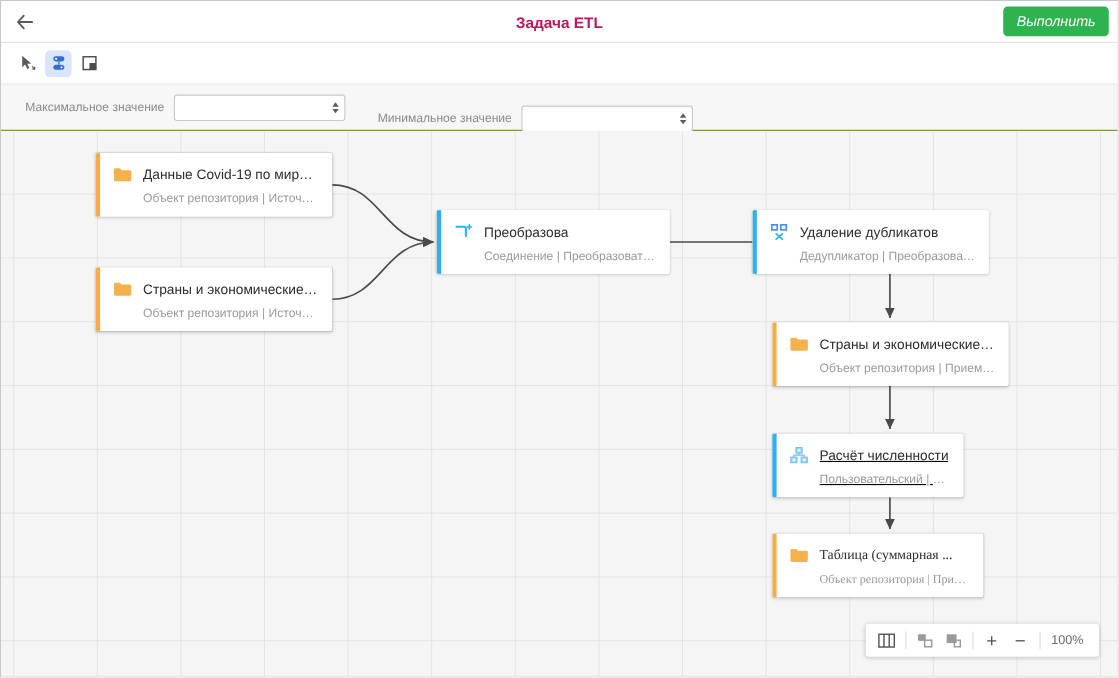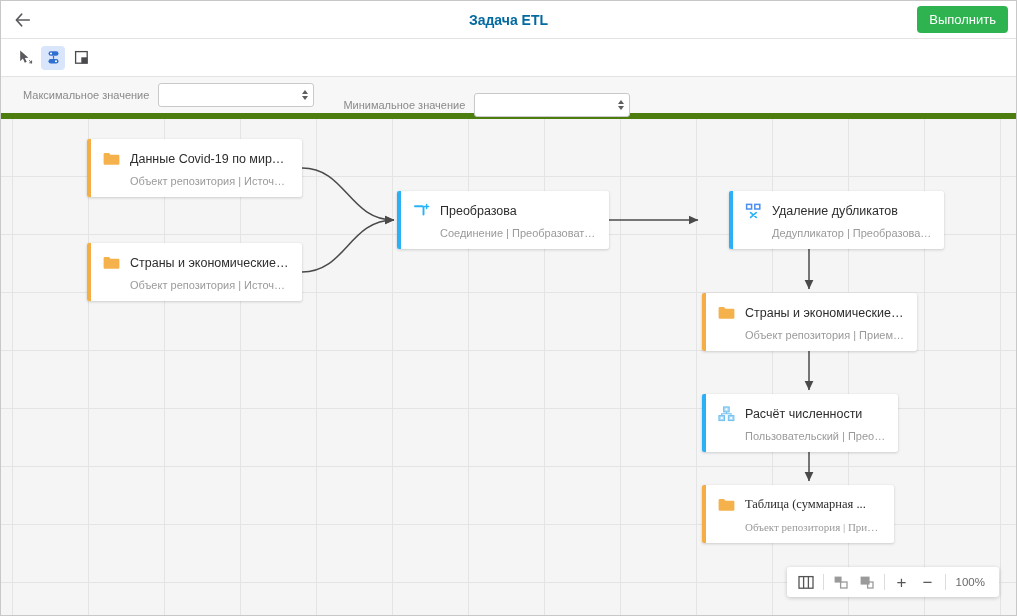--- a/index.html
+++ b/index.html
@@ -33,35 +33,36 @@
     display: flex; align-items: center; justify-content: center;
     cursor: pointer;
   }
   .back-btn svg { display: block; }
   .header-title {
     position: absolute;
     left: 0; right: 0;
     text-align: center;
     font-size: 14px;
     font-weight: bold;
-    color: #0369a1;
+    color: #be185d;
     pointer-events: none;
   }
   .run-btn {
     position: absolute;
     right: 8px; top: 5px;
     height: 27px;
     padding: 0 12px;
     background: #2fb351;
     color: #ffffff;
     border: none; border-radius: 4px;
     font-family: "Liberation Sans", sans-serif;
     font-size: 13px;
     cursor: pointer;
     line-height: 27px;
+    font-style: italic;
   }
 
   
   .toolbar {
     height: 38px;
     background: #ffffff;
     border-bottom: 1px solid #e3e3e3;
     display: flex;
     align-items: center;
     padding-left: 12px;
@@ -72,21 +73,21 @@
     display: flex; align-items: center; justify-content: center;
     border-radius: 4px;
     cursor: pointer;
   }
   .tool.active { background: #d9e5fb; }
 
   
   .params {
     height: 42px;
     background: #f7f7f7;
-    border-bottom: 6px solid #4d7c0f;
+    border-bottom: 1px solid #4d7c0f;
     display: flex;
     align-items: center;
     padding-left: 22px;
   }
   .param-group {
     display: flex; align-items: center; gap: 9px;
   }
   .param-group + .param-group { margin-left: 29px; margin-top: 20px; }
   .param-label {
     font-size: 11px;
@@ -364,21 +365,21 @@
               <path d="M2 3.2 H9.2 a1.3 1.3 0 0 1 1.3 1.3 V11.6" fill="none" stroke="#28b2f7" stroke-width="1.9" stroke-linecap="round"></path>
               <path d="M13.6 1.4 L13.6 5.4 M11.6 3.4 L15.6 3.4" stroke="#28b2f7" stroke-width="1.5" stroke-linecap="round"></path>
             </svg>
           </span>
           <span class="node-title">Преобразова</span>
         </div>
         <div class="node-sub">Соединение | Преобразователь</div>
       </div>
     </div>
 
-    <div class="node" style="left:728px; top:72px; width:215px; height:58px;">
+    <div class="node" style="left:683px; top:72px; width:215px; height:58px;">
       <div class="node-accent accent-blue"></div>
       <div class="node-body">
         <div class="node-row">
           <span class="node-icon">
             <svg width="17" height="16" viewBox="0 0 17 16">
               <rect x="1.6" y="1.4" width="5" height="4.6" fill="none" stroke="#4a8ef0" stroke-width="1.5"></rect>
               <rect x="9.8" y="1.4" width="5" height="4.6" fill="none" stroke="#4a8ef0" stroke-width="1.5"></rect>
               <path d="M5.6 9.6 L11.2 14.4 M11.2 9.6 L5.6 14.4" stroke="#28b2f7" stroke-width="1.6" stroke-linecap="round"></path>
             </svg>
           </span>
@@ -396,21 +397,21 @@
             <svg width="17" height="14" viewBox="0 0 17 14">
               <path d="M0.6 2.2 a1.2 1.2 0 0 1 1.2-1.2 H6 l1.5 1.7 H15.2 a1.2 1.2 0 0 1 1.2 1.2 V11.6 a1.2 1.2 0 0 1 -1.2 1.2 H1.8 a1.2 1.2 0 0 1 -1.2 -1.2 Z" fill="#f5b24c"></path>
             </svg>
           </span>
           <span class="node-title">Страны и экономические пок...</span>
         </div>
         <div class="node-sub">Объект репозитория | Приемник</div>
       </div>
     </div>
 
-    <div class="node" style="left:701px; top:275px; width:196px; height:58px;">
+    <div class="node" style="left:701px; top:275px; width:174px; height:58px;text-decoration:underline;">
       <div class="node-accent accent-blue"></div>
       <div class="node-body">
         <div class="node-row">
           <span class="node-icon">
             <svg width="17" height="16" viewBox="0 0 17 16">
               <rect x="5.6" y="0.9" width="5.6" height="5" fill="#a9d9f7" stroke="#6fc0ef" stroke-width="1"></rect>
               <rect x="7.5" y="2.4" width="1.9" height="1.9" fill="#ffffff"></rect>
               <rect x="0.9" y="9.6" width="5.6" height="5" fill="#a9d9f7" stroke="#6fc0ef" stroke-width="1"></rect>
               <rect x="2.8" y="11.1" width="1.9" height="1.9" fill="#ffffff"></rect>
               <rect x="10.3" y="9.6" width="5.6" height="5" fill="#a9d9f7" stroke="#6fc0ef" stroke-width="1"></rect>

